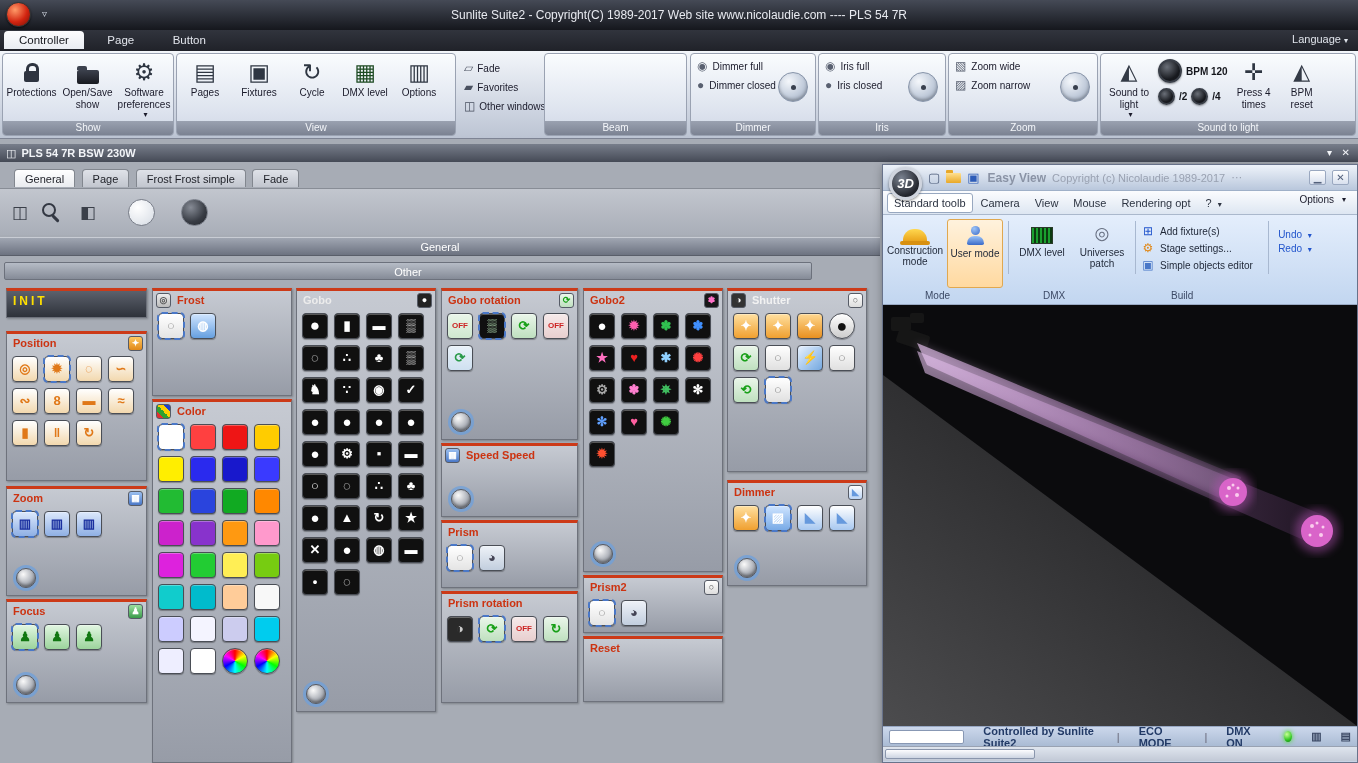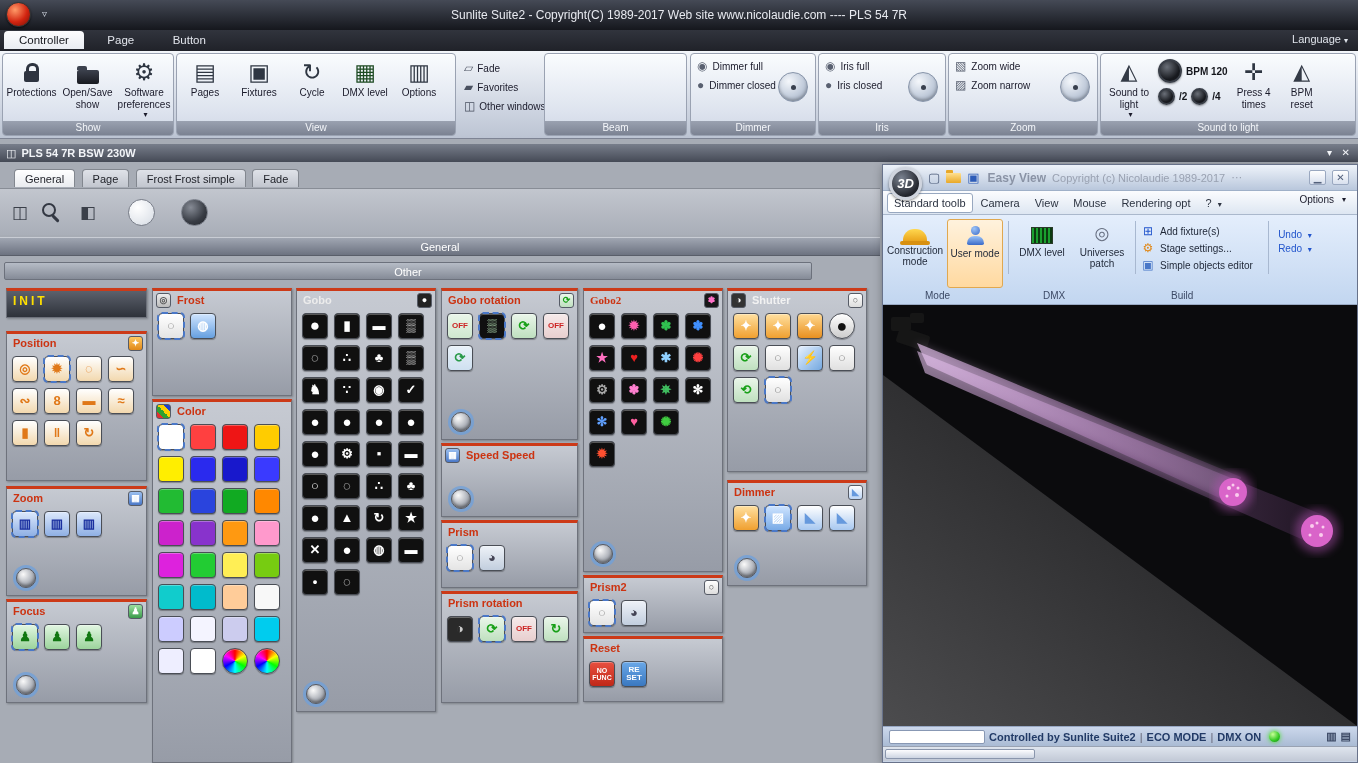--- a/index.html
+++ b/index.html
@@ -99,21 +99,21 @@
 .i-dmx{width:22px;height:17px;border:1px solid #2a3a2a;background:repeating-linear-gradient(90deg,#1a9f2e 0 2px,#0c3a10 2px 4px);margin-top:4px}
 .i-uni{font-size:17px;color:#6a7284;margin-top:2px}
 .evstack{display:flex;flex-direction:column;gap:3px;padding-top:5px;width:122px}
 .evrow{display:flex;align-items:center;gap:5px;font-size:10px;color:#1e2636;cursor:pointer}
 .i-sm{width:14px;height:14px;display:flex;align-items:center;justify-content:center;font-size:12px}
 .i-sm.b{color:#2255cc}.i-sm.o{color:#e08818}.i-sm.b2{color:#4a78c8}
 .evundo{width:42px;display:flex;flex-direction:column;align-items:center;gap:3px;font-size:10px;color:#2255cc;padding-top:10px;cursor:pointer}
 .evglabels{position:absolute;left:0;right:0;bottom:1px;height:13px;font-size:10px;color:#3d4a66}
 .evglabels span{position:absolute}
 .evview{position:relative;width:474px;height:421px;background:#0b0b0d;overflow:hidden}
-.evstatus{height:20px;background:linear-gradient(#ccd8ec,#aabbd4);display:flex;align-items:center;gap:4px;padding:0 6px;font-size:11px;font-weight:bold;color:#223a66;border-top:1px solid #98a8c4}
+.evstatus{height:20px;background:linear-gradient(#ccd8ec,#aabbd4);display:flex;align-items:center;gap:19px;padding:0 6px;font-size:11px;font-weight:bold;color:#223a66;border-top:1px solid #98a8c4}
 .evprog{width:96px;height:14px;background:#fff;border:1px solid #8898b4;border-radius:2px}
 .evsep2{color:#667;font-weight:normal}
 .led{width:11px;height:11px;border-radius:50%;background:radial-gradient(circle at 35% 30%,#c8ff98,#32c822 60%,#0f8010);box-shadow:0 0 5px #40e020;margin-left:4px}
 .evmini{font-size:11px;color:#3d4a66;cursor:pointer}
 .pushr{margin-left:auto}
 .evscroll{height:15px;background:linear-gradient(#dfe5ee,#c2c9d6);border-top:1px solid #99a2b2;position:relative}
 .evthumb{position:absolute;left:2px;top:2px;width:150px;height:10px;background:linear-gradient(#fdfdfe,#cdd5e2);border:1px solid #8a96ac;border-radius:2px;cursor:pointer}
 </style>
 </head>
 <body>
@@ -539,21 +539,21 @@
             <div class="pitem" style="background: rgb(42, 42, 42); color: rgb(204, 204, 204);">◑</div>
             <div class="pitem sel" style="background: linear-gradient(rgb(234, 246, 234), rgb(191, 224, 191)); color: rgb(24, 160, 24);">⟳</div>
             <div class="pitem" style="background: linear-gradient(rgb(246, 234, 234), rgb(232, 207, 207)); color: rgb(204, 34, 34); font-size: 8px;">OFF</div>
             <div class="pitem" style="background: linear-gradient(rgb(234, 246, 234), rgb(191, 224, 191)); color: rgb(24, 160, 24);">↻</div>
           </div>
         </div>
       </div>
       <div class="panel" style="left: 583px; top: 288px; width: 140px; height: 284px;">
         <div class="ptitle">
           <div class="pcorner cr" style="background: rgb(24, 24, 24); color: rgb(255, 112, 200);">✽</div>
-          <div class="ptext" style="color: rgb(204, 51, 17); font-family: Liberation Serif, serif;">Gobo2</div>
+          <div class="ptext" style="color: rgb(204, 51, 17);">Gobo2</div>
         </div>
         <div class="pbody">
           <div class="prow">
             <div class="pitem" style="background: rgb(16, 16, 16); color: rgb(255, 255, 255); font-size: 15px;">●</div>
             <div class="pitem" style="background: rgb(16, 16, 16); color: rgb(255, 95, 176);">✹</div>
             <div class="pitem" style="background: rgb(16, 16, 16); color: rgb(48, 192, 80);">✽</div>
             <div class="pitem" style="background: rgb(16, 16, 16); color: rgb(64, 144, 255);">✽</div>
           </div>
           <div class="prow">
             <div class="pitem" style="background: rgb(16, 16, 16); color: rgb(255, 112, 192);">★</div>
@@ -586,28 +586,20 @@
         <div class="pbody">
           <div class="prow">
             <div class="pitem sel" style="background: linear-gradient(rgb(255, 255, 255), rgb(228, 228, 228)); color: rgb(153, 153, 153);">○</div>
             <div class="pitem" style="background: linear-gradient(rgb(238, 242, 248), rgb(194, 206, 222)); color: rgb(68, 68, 85);">◕</div>
           </div>
         </div>
       </div>
       <div class="panel" style="left: 583px; top: 636px; width: 140px; height: 66px;">
         <div class="ptitle">
           <div class="ptext" style="color: rgb(204, 51, 17);">Reset</div>
-        </div>
-        <div class="pbody">
-          <div class="prow">
-            <div class="pitem" style="background: linear-gradient(rgb(232, 80, 64), rgb(192, 40, 24)); color: rgb(255, 255, 255); font-size: 7px;">NO
-FUNC</div>
-            <div class="pitem" style="background: linear-gradient(rgb(106, 168, 232), rgb(58, 120, 192)); color: rgb(255, 255, 255); font-size: 8px;">RE
-SET</div>
-          </div>
         </div>
       </div>
       <div class="panel" style="left: 727px; top: 288px; width: 140px; height: 184px;">
         <div class="ptitle">
           <div class="pcorner cl" style="background: rgb(51, 51, 51); color: rgb(255, 255, 255);">◑</div>
           <div class="pcorner cr" style="background: linear-gradient(rgb(255, 255, 255), rgb(221, 221, 221)); color: rgb(102, 102, 102);">○</div>
           <div class="ptext" style="color: rgb(242, 242, 242); margin-left: 18px;">Shutter</div>
         </div>
         <div class="pbody">
           <div class="prow">

